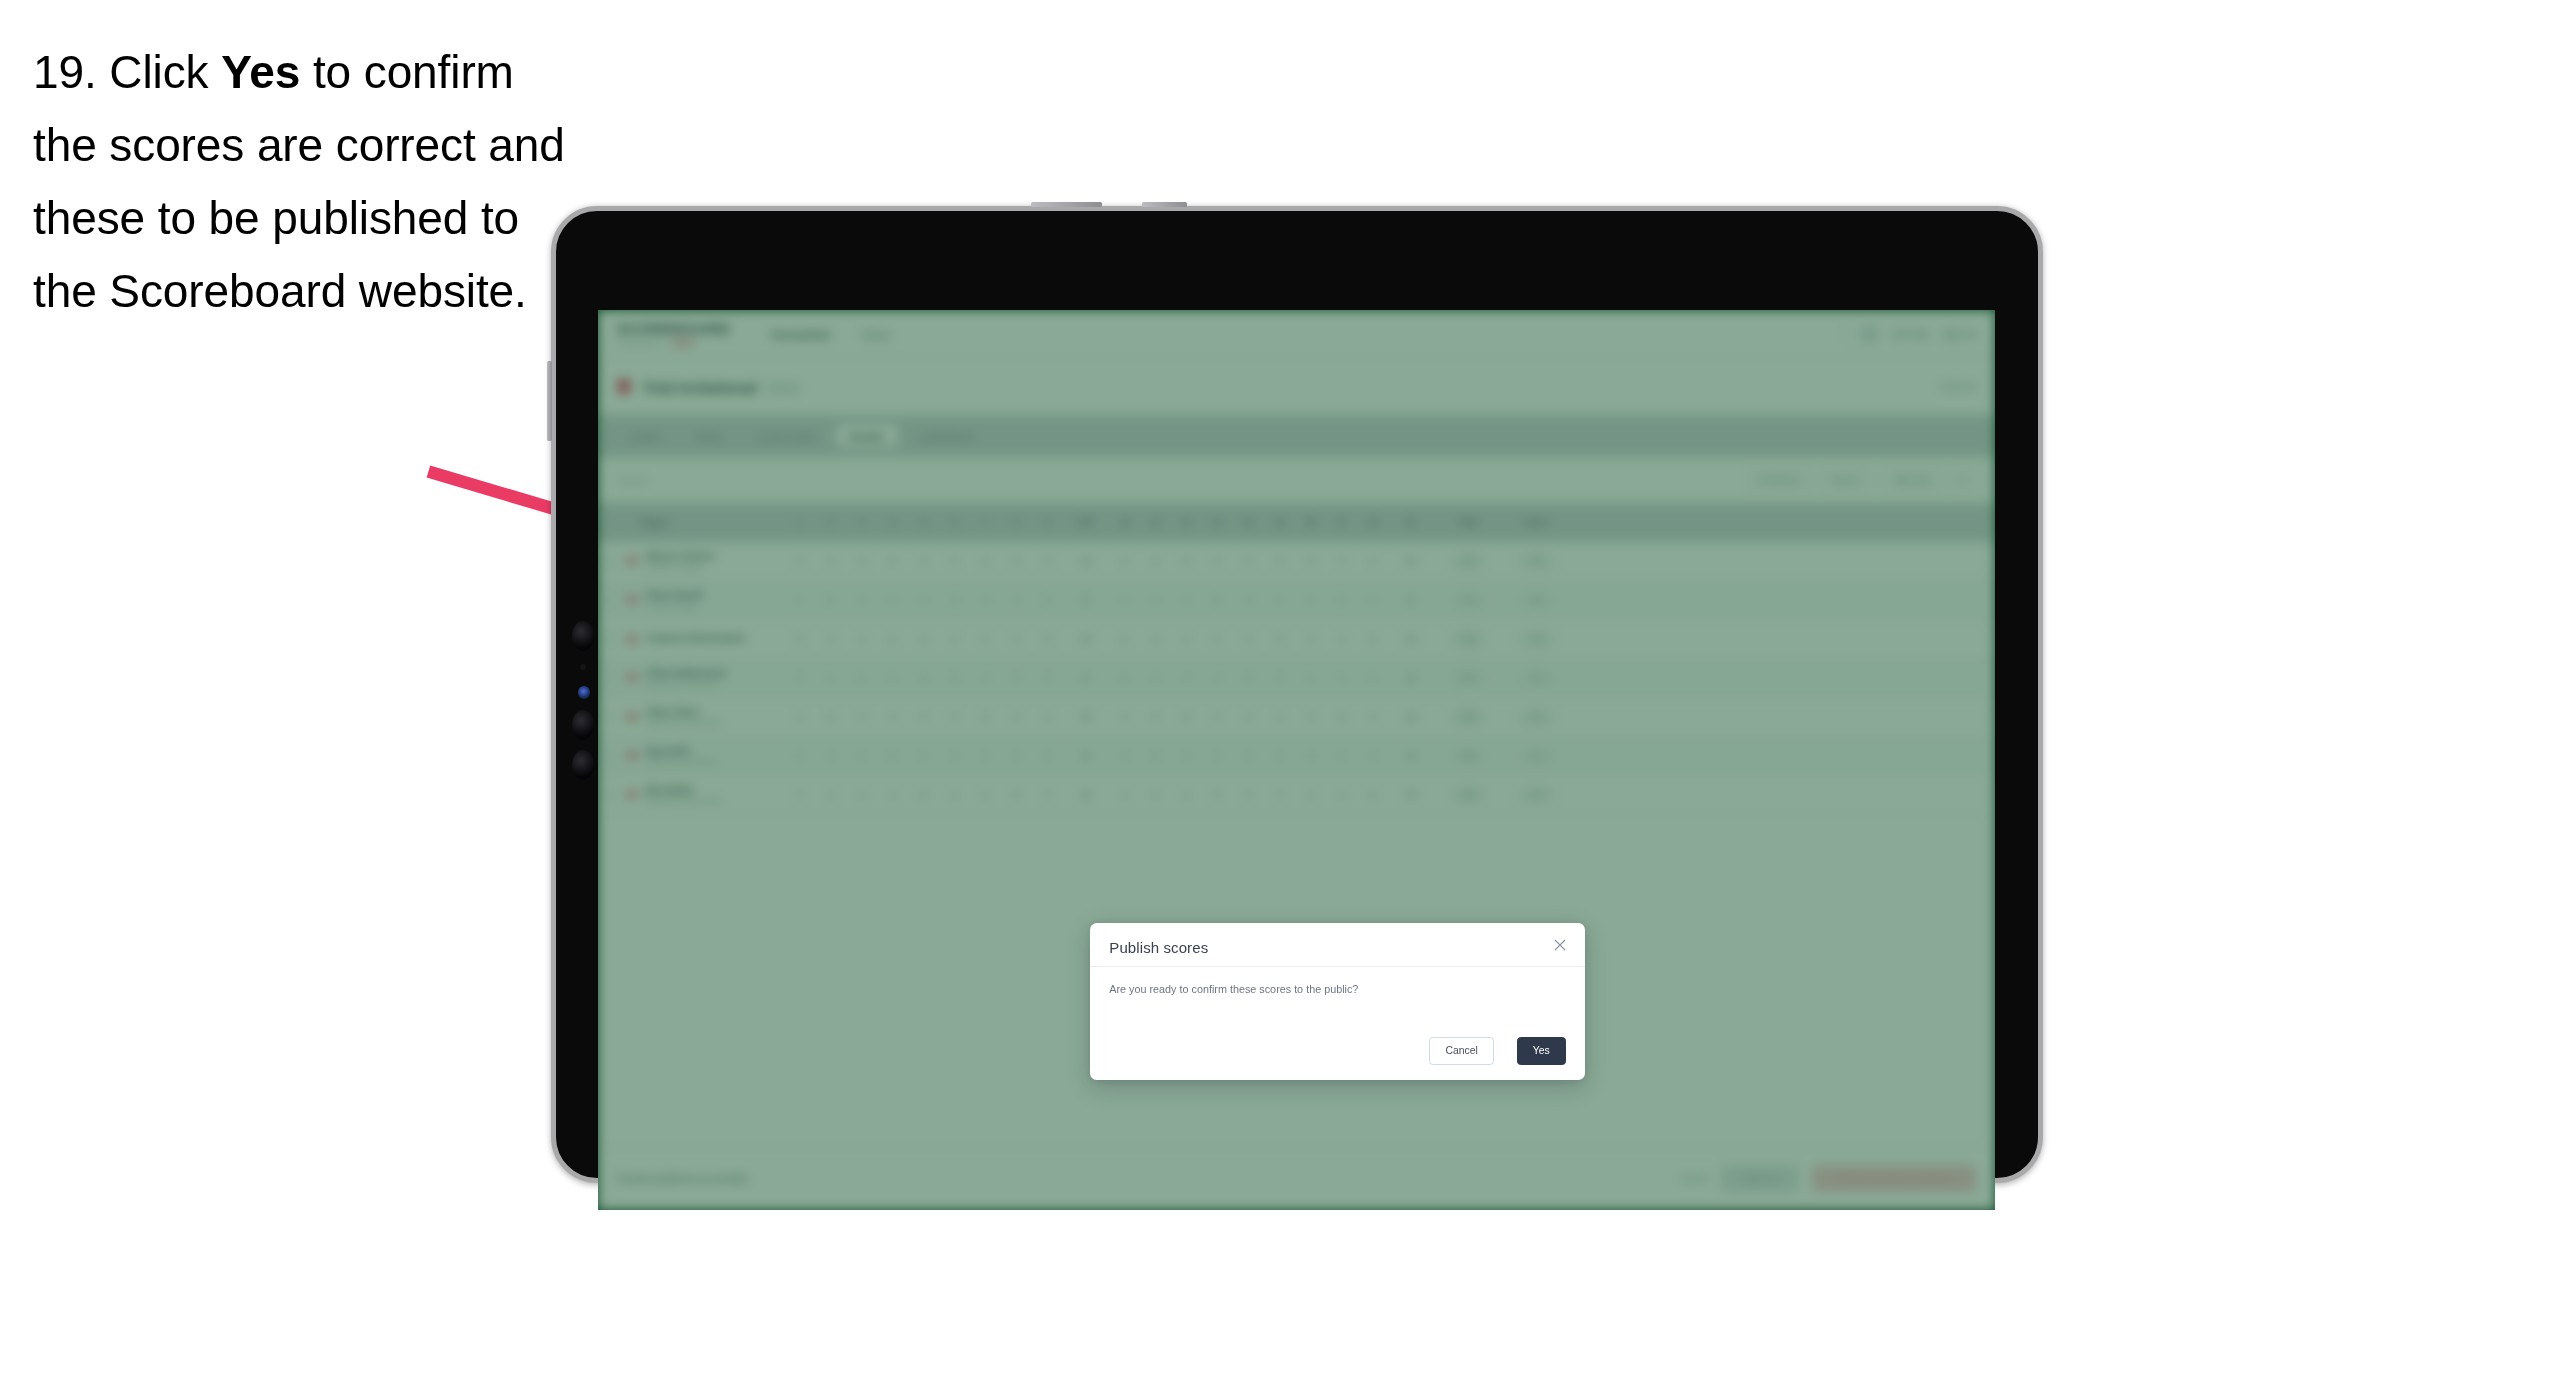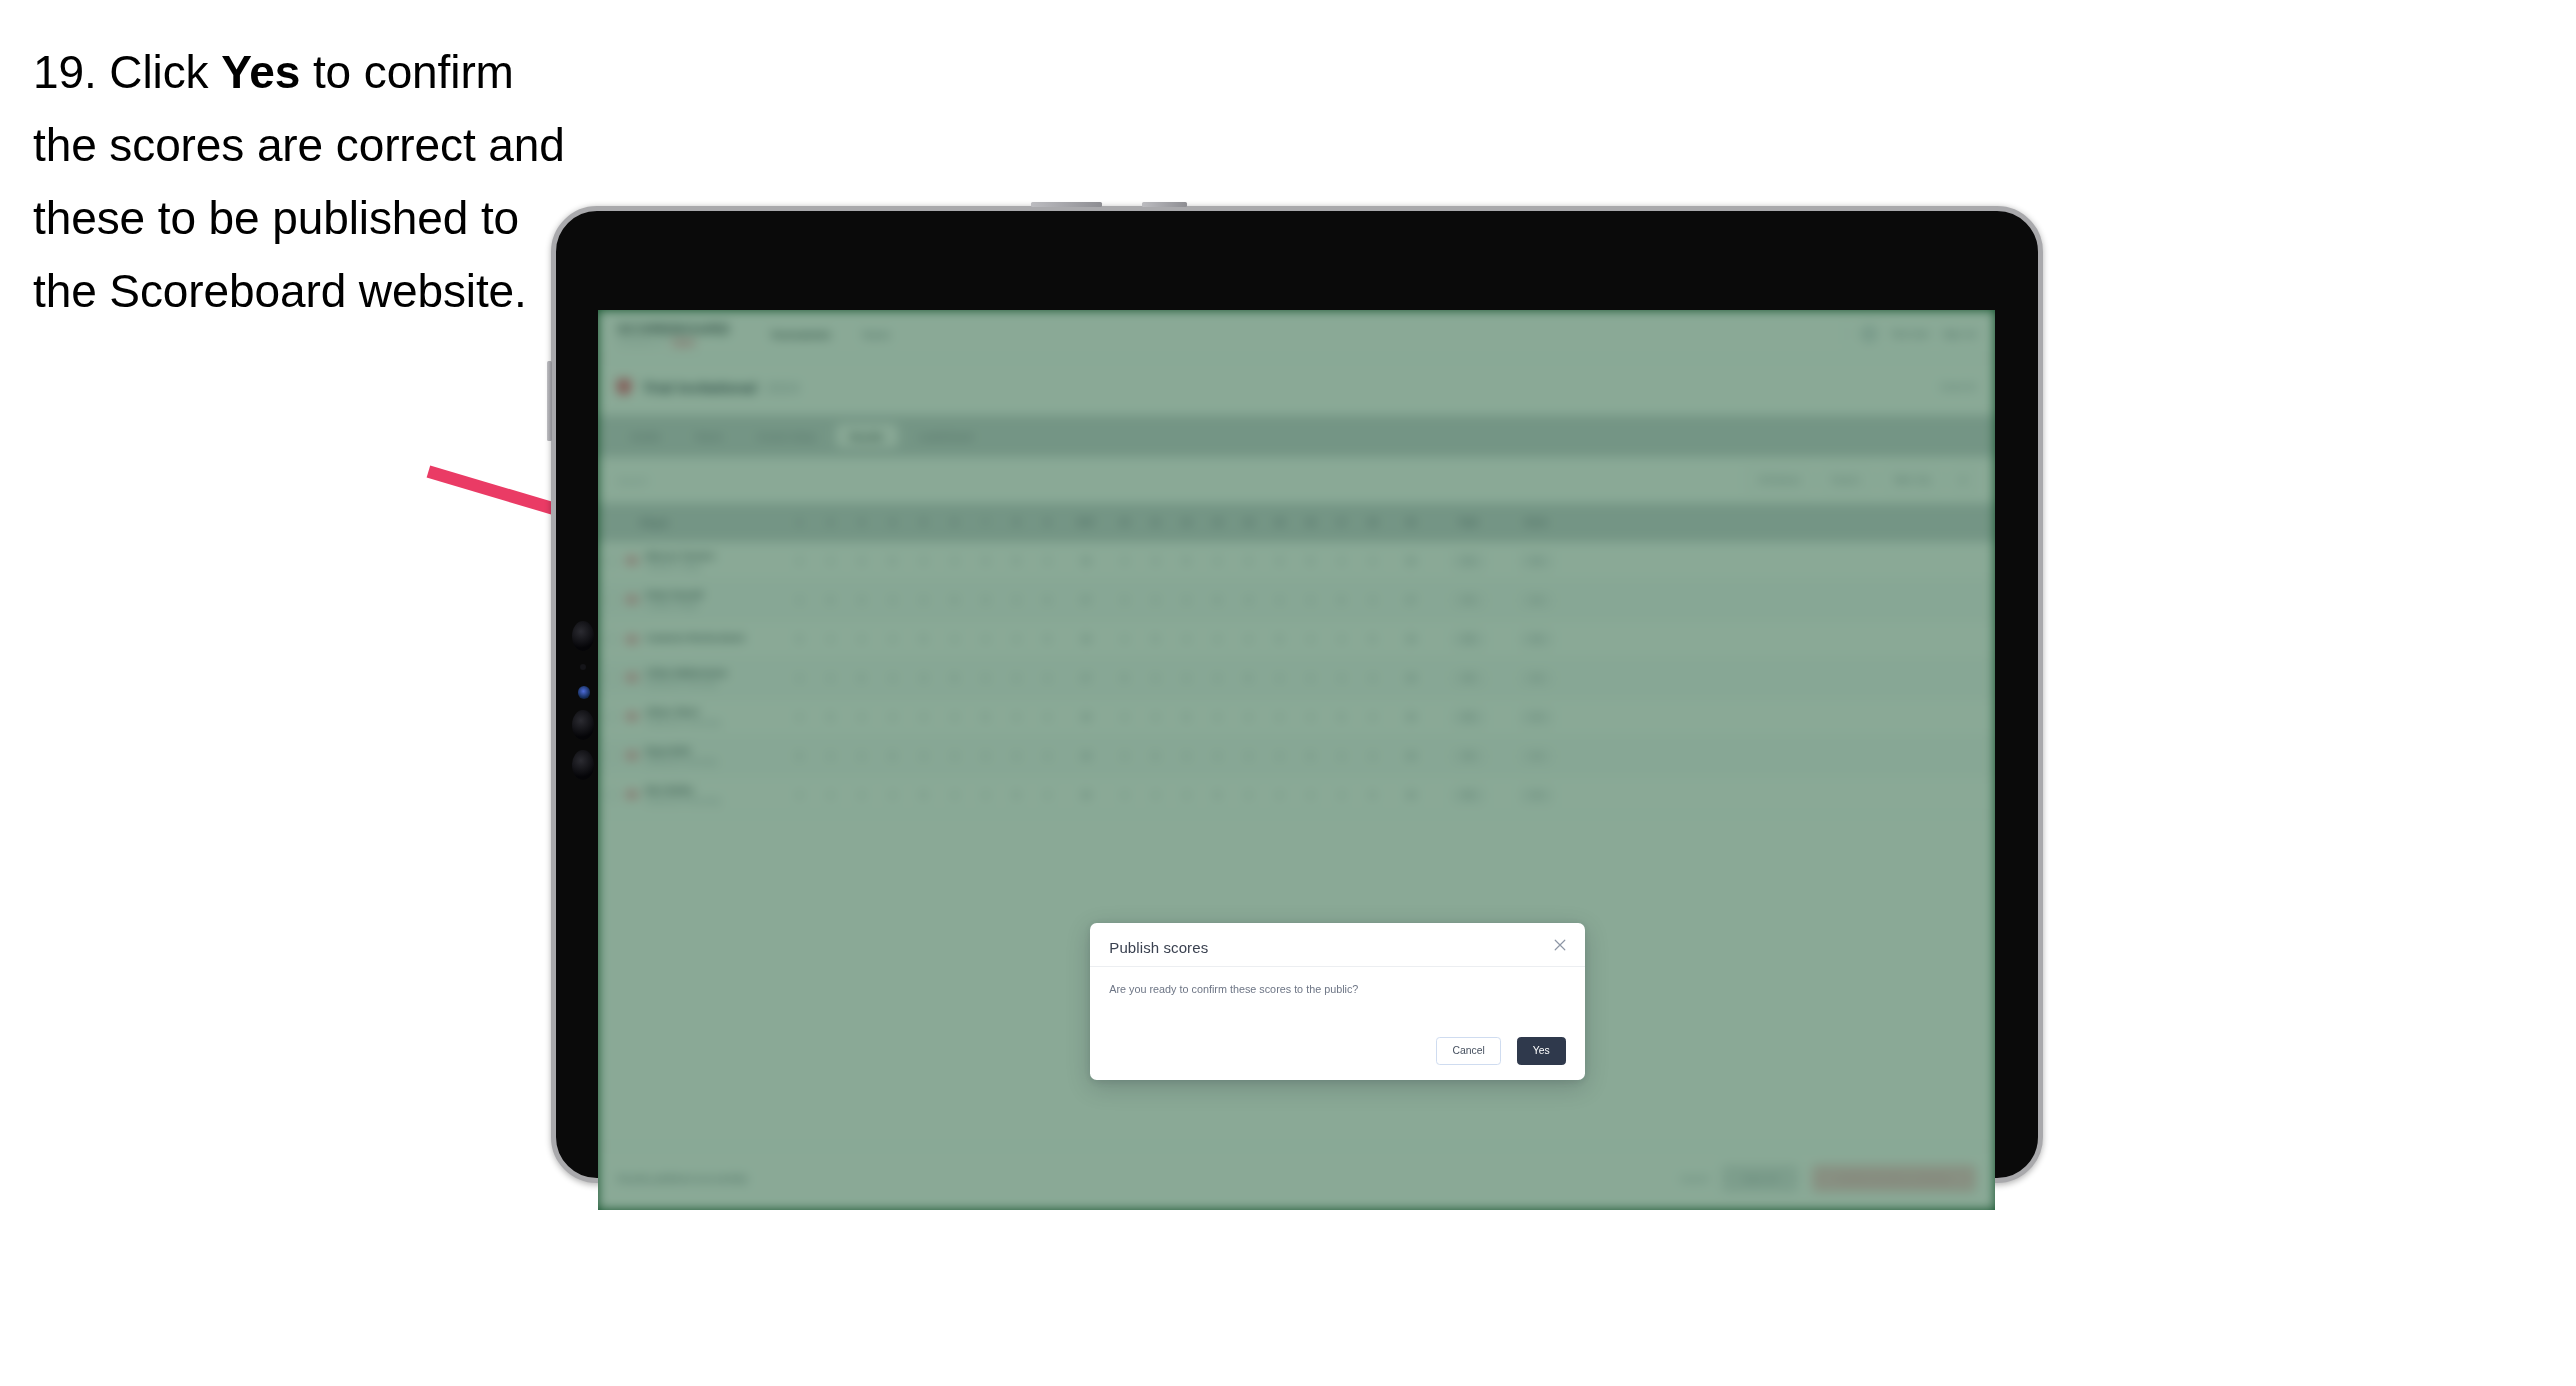--- a/index.html
+++ b/index.html
@@ -150,21 +150,21 @@
     border-radius:6.7px;
     box-shadow: 0 6.7px 25px rgba(20,25,38,0.20), 0 1.5px 6.7px rgba(20,25,38,0.10);
     pointer-events:auto;
   }
   .modal-head { position:relative; padding:16.3px 19.3px 9.6px 19.3px; border-bottom:0.7px solid #eceef1; }
   .modal-title { font-size:15px; color:#3a4150; font-weight:400; letter-spacing:0.1px; }
   .modal-close { position:absolute; right:16.3px; top:13.4px; width:18px; height:18px;
                  display:flex; align-items:center; justify-content:center; cursor:pointer; }
   .modal-body { padding:16.3px 19.3px 0 19.3px; }
   .modal-text { font-size:10.8px; color:#6d7585; }
-  .modal-foot { position:absolute; right:19.3px; bottom:15px; display:flex; gap:16px; }
+  .modal-foot { position:absolute; right:19.3px; bottom:15px; display:flex; gap:23px; }
   .mbtn { font-size:10.4px; border-radius:3.7px; padding:6.7px 15px; cursor:pointer; line-height:1.2; }
   .mbtn-cancel { background:#ffffff; color:#46505f; border:0.7px solid #cfdcf0; }
   .mbtn-yes { background:#2f394c; color:#ffffff; border:0.7px solid #2f394c; }
 </style>
 </head>
 <body>
 
 <div id="root">
 
   <div class="caption">

